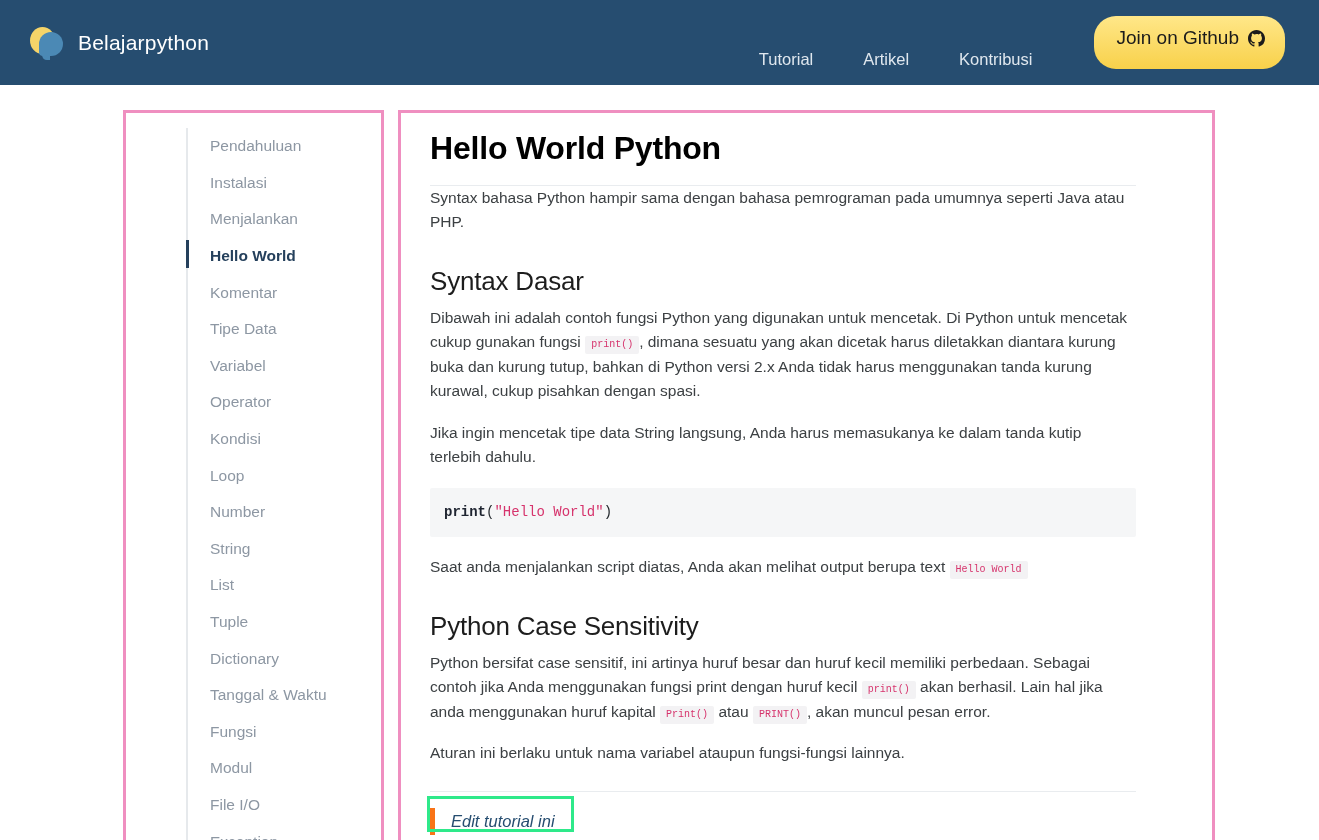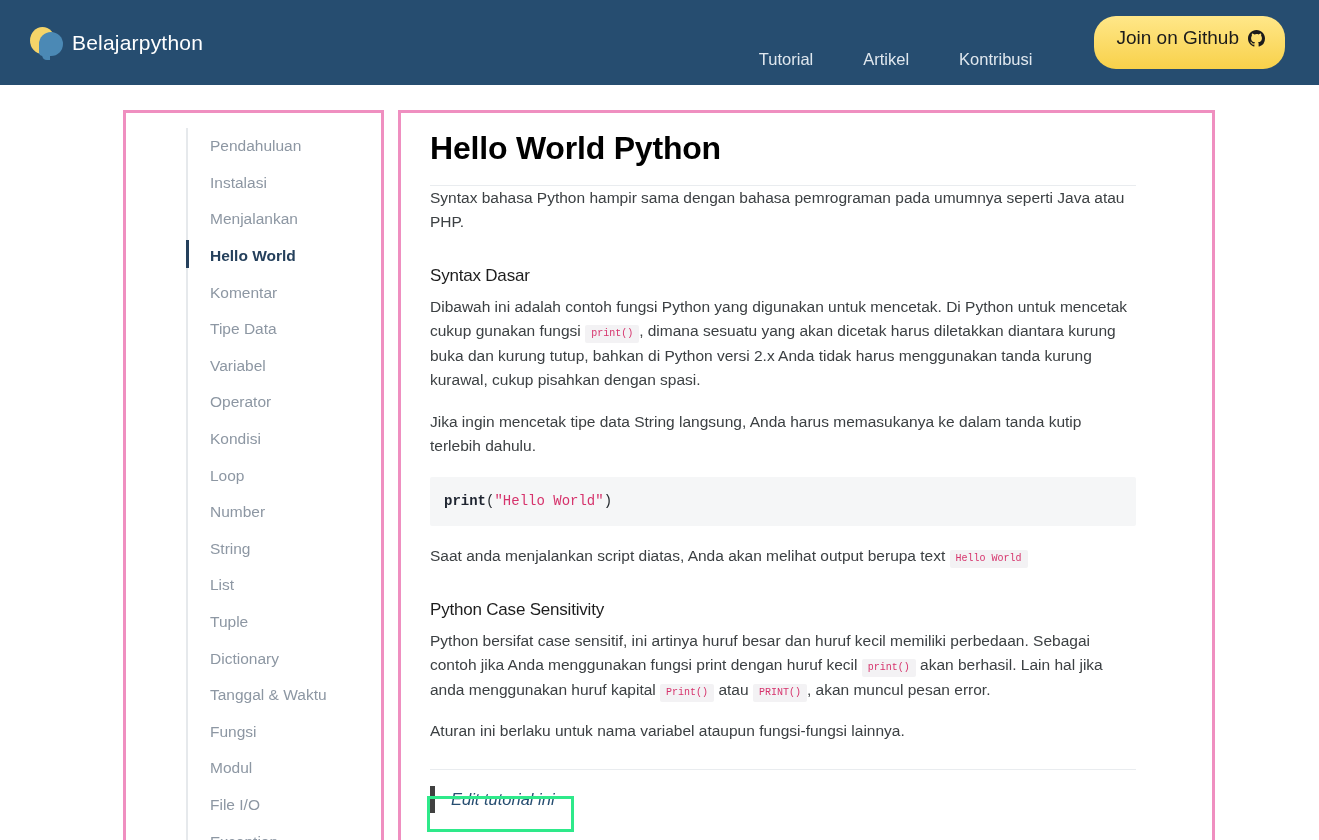--- a/index.html
+++ b/index.html
@@ -13,21 +13,21 @@
 
   
   #site-header {
     position: absolute; top: 0; left: 0;
     width: 1319px; height: 85px;
     background: #264d70;
     display: flex; align-items: center;
   }
   #brand {
     display: flex; align-items: center;
-    margin-left: 28px; gap: 4px;
+    margin-left: 28px; gap: 10px;
     text-decoration: none;
   }
   #logo-mark { position: relative; width: 40px; height: 38px; flex: 0 0 40px; }
   #logo-mark .yellow {
     position: absolute; left: 2px; top: 3px;
     width: 25px; height: 27px;
     background: #f5d469;
     border-radius: 50% 50% 4px 50%;
   }
   #logo-mark .blue {
@@ -118,21 +118,21 @@
     position: absolute; left: 430px; top: 122px;
     width: 706px;
   }
   #page-title {
     font-size: 32px; font-weight: 700; color: #000000;
     margin: 0; padding: 8px 0 18px 0;
     border-bottom: 1px solid #e9ecef;
     letter-spacing: -.2px;
   }
   .section-heading {
-    font-size: 17px; font-weight: 400; color: #1d1d1d;
+    font-size: 26px; font-weight: 400; color: #1d1d1d;
     margin: 31px 0 9px 0;
     letter-spacing: -.2px;
   }
   p.body-text {
     font-size: 15.5px; color: #3c4043;
     line-height: 1.58;
     margin: 0 0 17px 0;
   }
   code.inline {
     font-family: "Liberation Mono", monospace;
@@ -159,21 +159,21 @@
 
   #content-footer-rule {
     border: none;
     border-top: 1px solid #e9ecef;
     margin: 26px 0 0 0;
   }
   #edit-tutorial-link {
     display: inline-block;
     margin-top: 16px;
     padding: 4px 0 4px 16px;
-    border-left: 5px solid #404040;
+    border-left: 5px solid #f97316;
     color: #264d70;
     font-style: italic;
     font-size: 16.5px;
     text-decoration: none;
   }
 </style>
 </head>
 <body>
 
 <header id="site-header">

